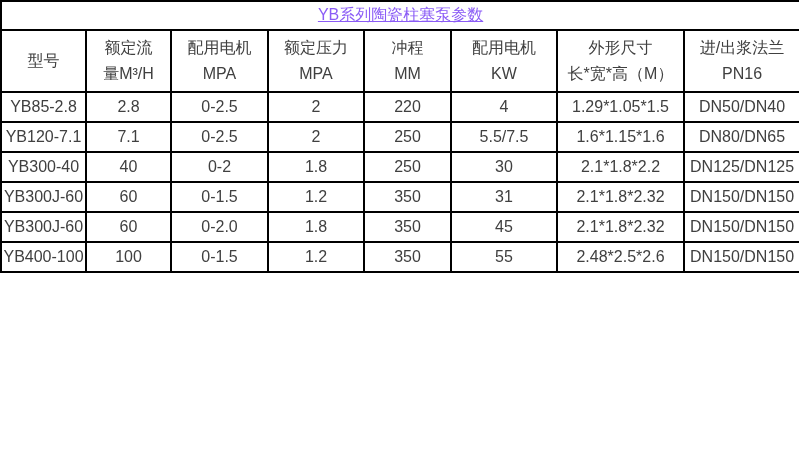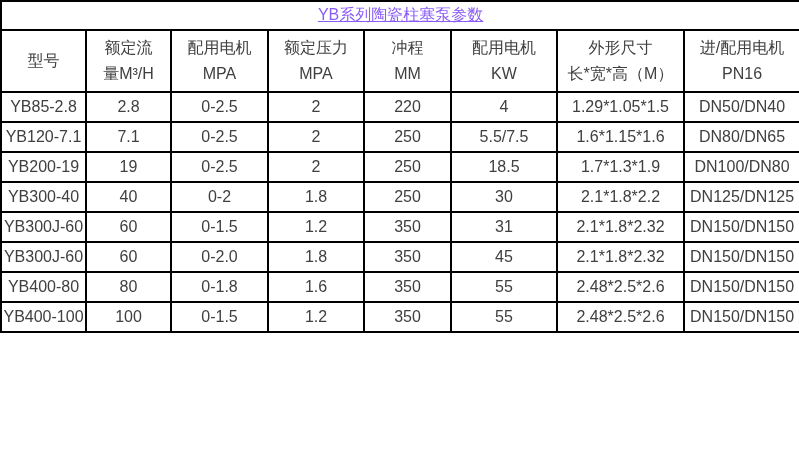--- a/index.html
+++ b/index.html
@@ -85,21 +85,21 @@
         </th>
         <th>
           <div>配用电机</div>
           <div>KW</div>
         </th>
         <th>
           <div>外形尺寸</div>
           <div>长*宽*高（M）</div>
         </th>
         <th>
-          <div>进/配用电机</div>
+          <div>进/出浆法兰</div>
           <div>PN16</div>
         </th>
       </tr>
   </thead>
   <tbody id="table-body">
       <tr>
         <td>YB85-2.8</td>
         <td>2.8</td>
         <td>0-2.5</td>
         <td>2</td>
@@ -110,30 +110,20 @@
       </tr>
       <tr>
         <td>YB120-7.1</td>
         <td>7.1</td>
         <td>0-2.5</td>
         <td>2</td>
         <td>250</td>
         <td>5.5/7.5</td>
         <td>1.6*1.15*1.6</td>
         <td>DN80/DN65</td>
-      </tr>
-      <tr>
-        <td>YB200-19</td>
-        <td>19</td>
-        <td>0-2.5</td>
-        <td>2</td>
-        <td>250</td>
-        <td>18.5</td>
-        <td>1.7*1.3*1.9</td>
-        <td>DN100/DN80</td>
       </tr>
       <tr>
         <td>YB300-40</td>
         <td>40</td>
         <td>0-2</td>
         <td>1.8</td>
         <td>250</td>
         <td>30</td>
         <td>2.1*1.8*2.2</td>
         <td>DN125/DN125</td>
@@ -152,30 +142,20 @@
         <td>YB300J-60</td>
         <td>60</td>
         <td>0-2.0</td>
         <td>1.8</td>
         <td>350</td>
         <td>45</td>
         <td>2.1*1.8*2.32</td>
         <td>DN150/DN150</td>
       </tr>
       <tr>
-        <td>YB400-80</td>
-        <td>80</td>
-        <td>0-1.8</td>
-        <td>1.6</td>
-        <td>350</td>
-        <td>55</td>
-        <td>2.48*2.5*2.6</td>
-        <td>DN150/DN150</td>
-      </tr>
-      <tr>
         <td>YB400-100</td>
         <td>100</td>
         <td>0-1.5</td>
         <td>1.2</td>
         <td>350</td>
         <td>55</td>
         <td>2.48*2.5*2.6</td>
         <td>DN150/DN150</td>
       </tr>
     </tbody>

